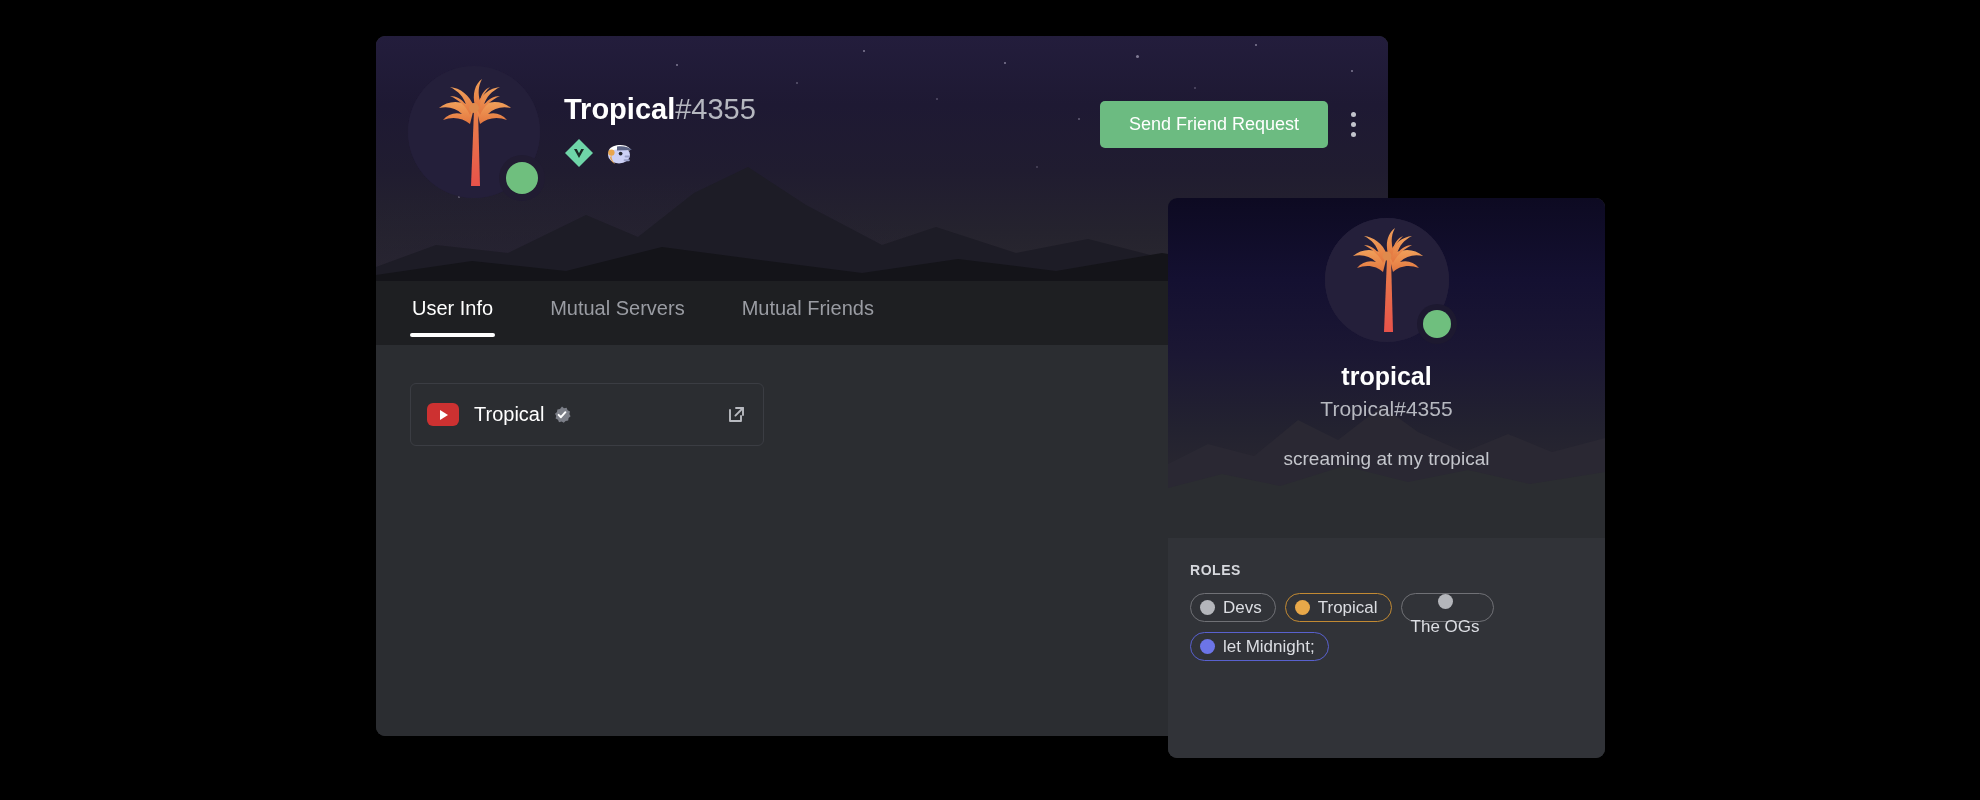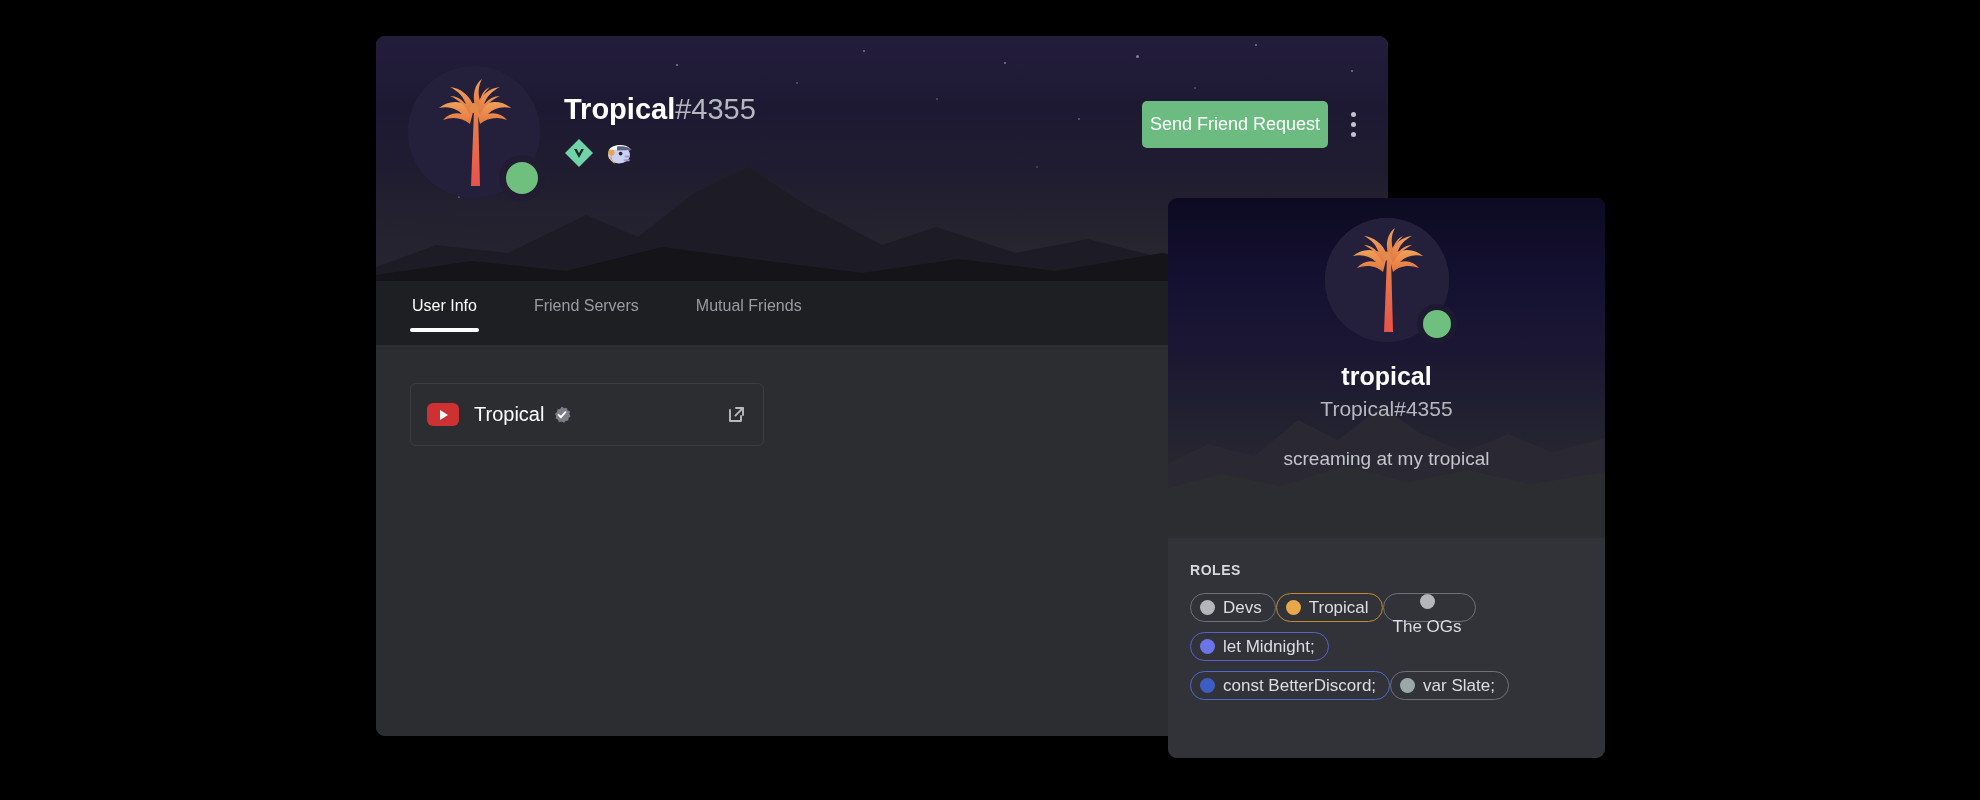--- a/index.html
+++ b/index.html
@@ -116,21 +116,21 @@
     gap: 14px;
     z-index: 6;
   }
   .friend-btn {
     background: #6cbb81;
     color: #ffffff;
     border: none;
     border-radius: 5px;
     font-family: "Liberation Sans", sans-serif;
     font-size: 18px;
-    padding: 13px 8px;
+    padding: 13px 29px;
     cursor: pointer;
     white-space: nowrap;
   }
   .kebab {
     width: 22px;
     height: 34px;
     display: flex;
     flex-direction: column;
     align-items: center;
     justify-content: center;
@@ -149,21 +149,21 @@
     position: relative;
     height: 64px;
     background: #1e1f22;
     padding: 0 34px;
     display: flex;
     align-items: flex-start;
     gap: 53px;
   }
   .tab {
     position: relative;
-    font-size: 16px;
+    font-size: 20px;
     color: #9a9ca3;
     padding: 16px 2px 0 2px;
     cursor: pointer;
     white-space: nowrap;
   }
   .tab.active { color: #ffffff; }
   .tab.active::after {
     content: "";
     position: absolute;
     left: 0; right: 0;
@@ -299,21 +299,21 @@
     height: 220px;
   }
   .roles-title {
     font-size: 14px;
     font-weight: bold;
     letter-spacing: .55px;
     color: #d6d8dd;
     margin-bottom: 15px;
   }
   .roles-rows { display: flex; flex-direction: column; gap: 10px; }
-  .roles-row { display: flex; flex-wrap: nowrap; }
+  .roles-row { display: flex; flex-wrap: nowrap; gap: 9px; }
   .role-pill {
     display: inline-flex;
     align-items: center;
     gap: 8px;
     height: 29px;
     padding: 0 13px 0 9px;
     border-radius: 15px;
     border: 1px solid #707176;
     font-size: 17px;
     color: #dcdee3;
@@ -419,21 +419,21 @@
         <div class="kebab">
           <i></i>
             <i></i>
             <i></i>
         </div>
       </div>
     </div>
 
     <div class="tabbar">
       <div class="tab active">User Info</div>
-      <div class="tab">Friend Servers</div>
+      <div class="tab">Mutual Servers</div>
       <div class="tab">Mutual Friends</div>
     </div>
 
     <div class="modal-body">
       <div class="connection-card">
         <span class="yt-icon">
             <span></span>
           </span>
         <span class="conn-name">Tropical</span>
         <svg class="verified" viewBox="0 0 18 18">
@@ -518,28 +518,18 @@
           </span>
         </div>
 
         <div class="roles-row">
           <span class="role-pill" id="r10" style="border-color: rgb(89, 97, 207);">
             <span class="role-dot" style="background: rgb(108, 117, 232);"></span>
             <span>let Midnight;</span>
           </span>
         </div>
 
-        <div class="roles-row">
-          <span class="role-pill" id="r20" style="border-color: rgb(75, 106, 212);">
-            <span class="role-dot" style="background: rgb(61, 93, 196);"></span>
-            <span>const BetterDiscord;</span>
-          </span>
-          <span class="role-pill" id="r21" style="border-color: rgb(112, 113, 118);">
-            <span class="role-dot" style="background: rgb(154, 169, 167);"></span>
-            <span>var Slate;</span>
-          </span>
-        </div>
 
       </div>
     </div>
   </div>
 
 </div>
 
 </body></html>

